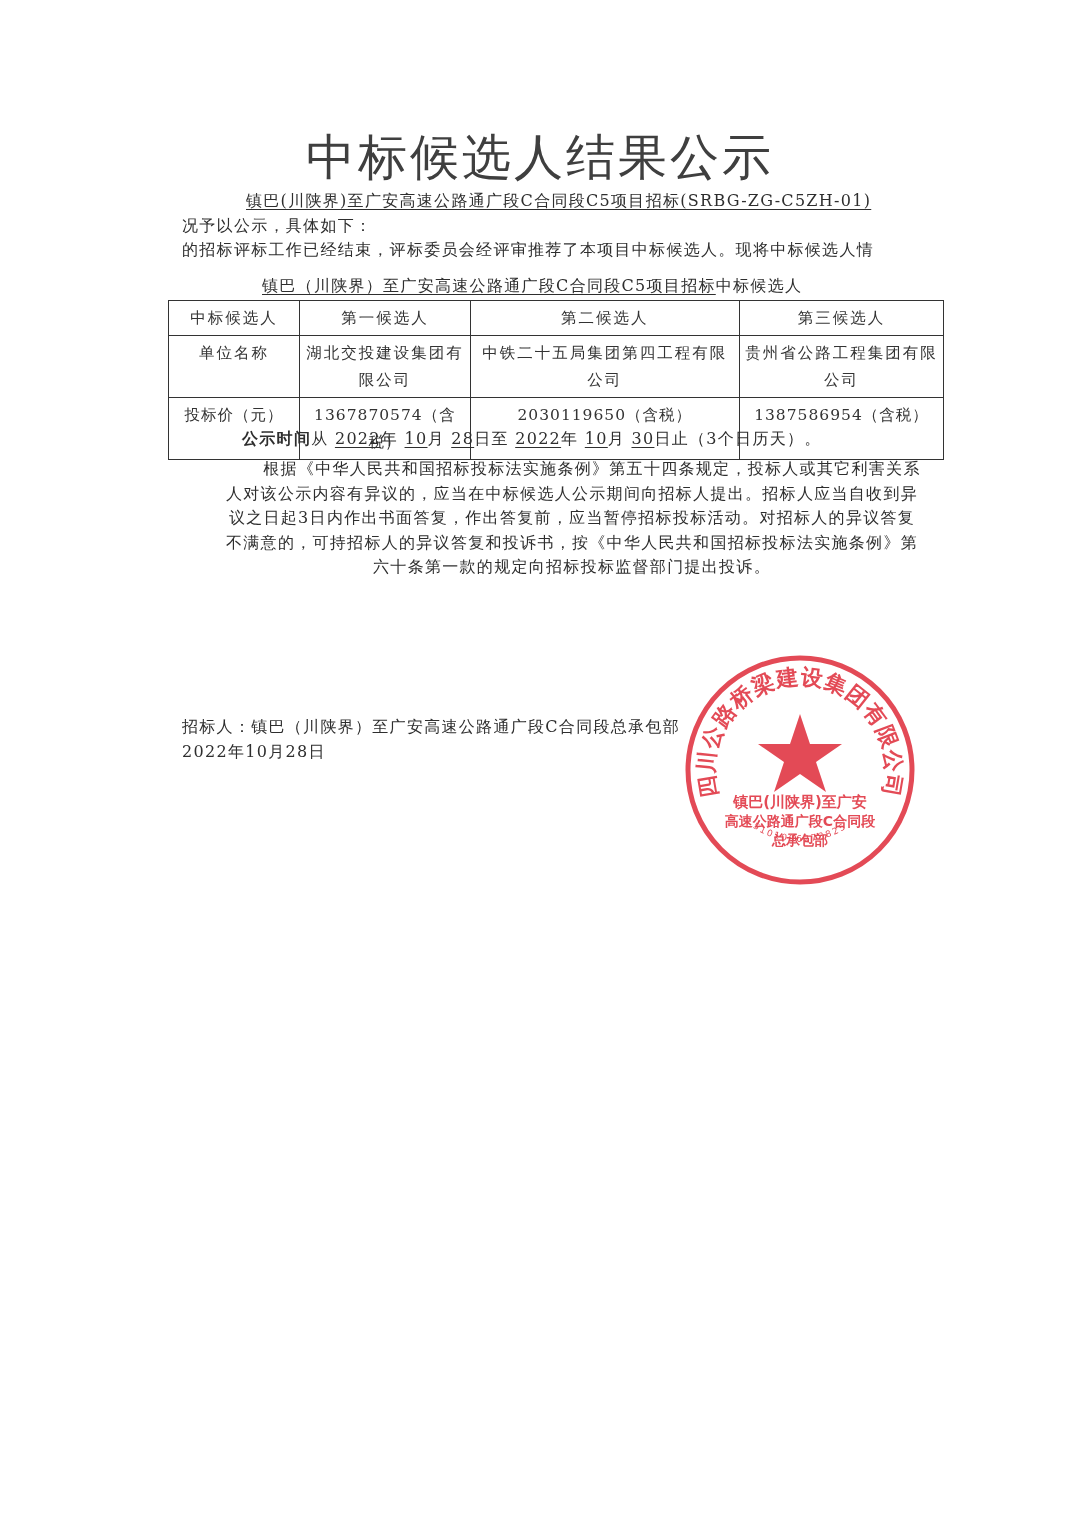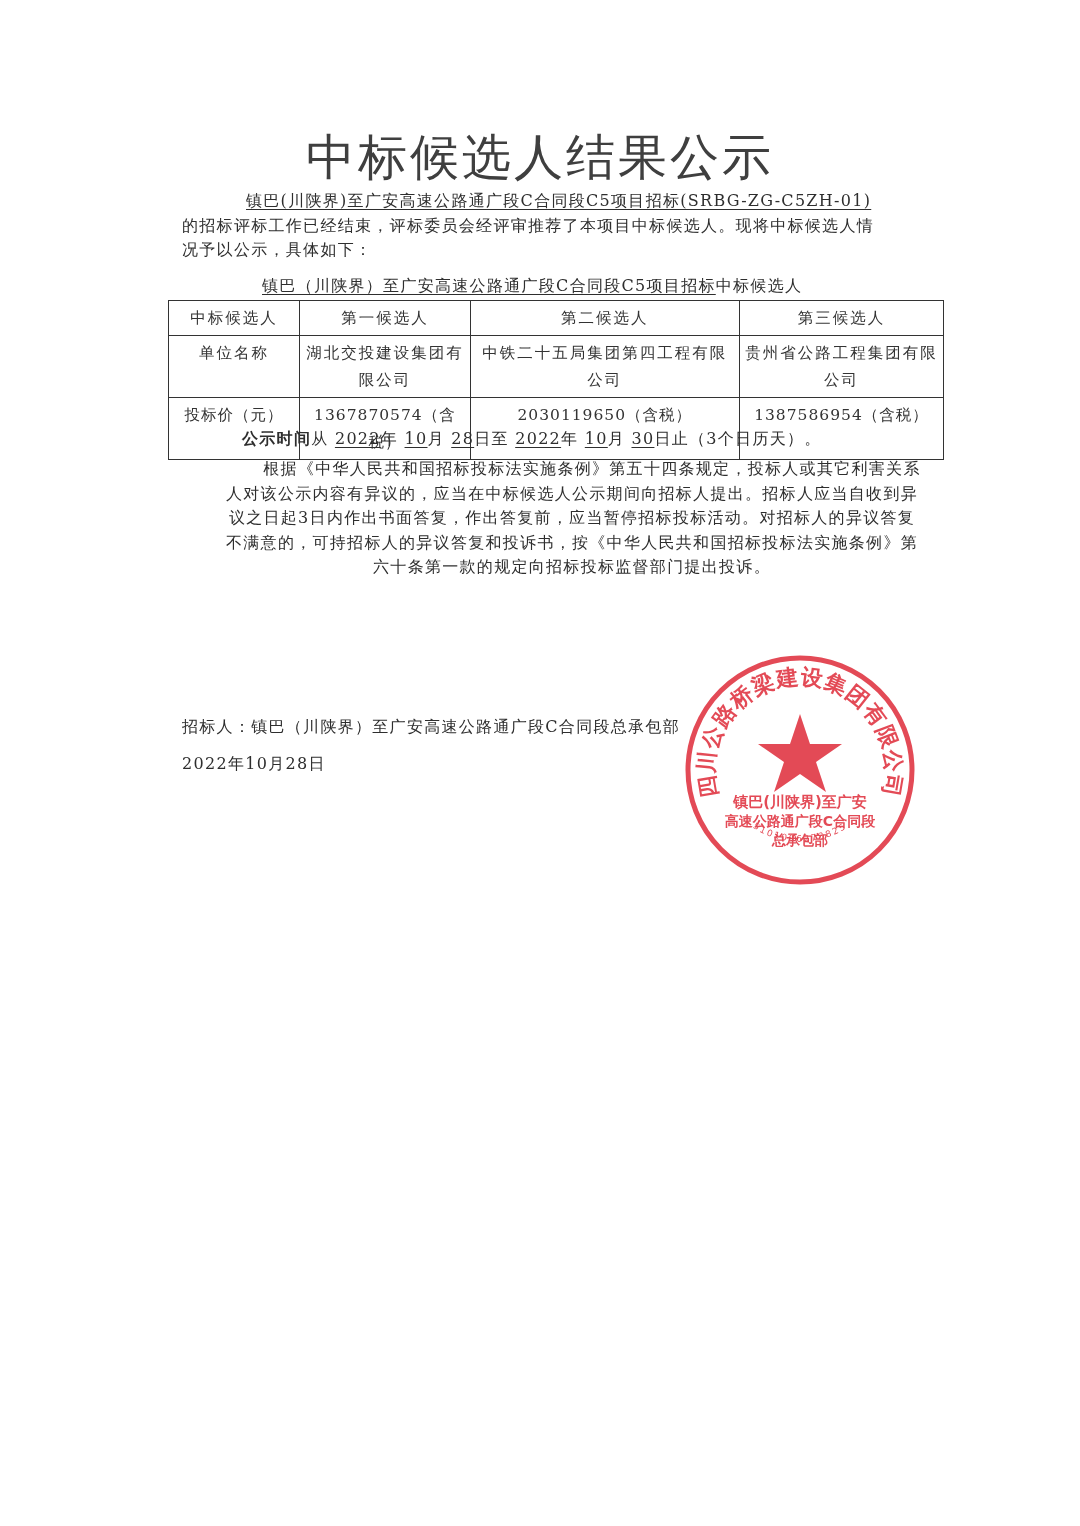--- a/index.html
+++ b/index.html
@@ -84,22 +84,22 @@
 <body>
 
 <div class="page">
 
   <div class="title">中标候选人结果公示</div>
 
   <div class="textblock" style="top:189px;">
     <div class="indent" style="padding-left:64px;">
       <span class="u">镇巴(川陕界)至广安高速公路通广段C合同段C5项目招标(SRBG-ZG-C5ZH-01)</span>
     </div>
+    <div>况予以公示，具体如下：</div>
     <div>的招标评标工作已经结束，评标委员会经评审推荐了本项目中标候选人。现将中标候选人情</div>
-    <div>况予以公示，具体如下：</div>
   </div>
 
   <div class="textblock" style="top:274px; padding-left:80px;">
     <span class="u">镇巴（川陕界）至广安高速公路通广段C合同段C5项目招标</span><span>中标候选人</span>
   </div>
 
   <table class="cand">
     <tbody>
         <tr class="hdr">
       <td class="c1">中标候选人</td>
@@ -138,21 +138,21 @@
     <div class="indent" style="padding-left:40px;">根据《中华人民共和国招标投标法实施条例》第五十四条规定，投标人或其它利害关系</div>
     <div>人对该公示内容有异议的，应当在中标候选人公示期间向招标人提出。招标人应当自收到异</div>
     <div>议之日起3日内作出书面答复，作出答复前，应当暂停招标投标活动。对招标人的异议答复</div>
     <div>不满意的，可持招标人的异议答复和投诉书，按《中华人民共和国招标投标法实施条例》第</div>
     <div>六十条第一款的规定向招标投标监督部门提出投诉。</div>
   </div>
 
 
   <div class="textblock right" style="top:715px;">
     <div>招标人：镇巴（川陕界）至广安高速公路通广段C合同段总承包部</div>
-    <div style="margin-top:12px;">2022年10月28日</div>
+    <div style="margin-top:0;">2022年10月28日</div>
   </div>
 
   <svg class="stamp" viewBox="0 0 236 236">
     <defs>
       <path id="outerArc" d="M 38 150 A 86 86 0 1 1 198 150"></path>
       <path id="codeArc" d="M 40 140 A 86 86 0 0 0 196 140"></path>
     </defs>
     <circle cx="118" cy="118" r="112" fill="none" stroke="#e0323f" stroke-width="5"></circle>
     <text font-family="DejaVu Sans, sans-serif" font-size="22" font-weight="bold" fill="#e0323f" letter-spacing="1">
       <textPath href="#outerArc" startOffset="50%" text-anchor="middle">四川公路桥梁建设集团有限公司</textPath>

